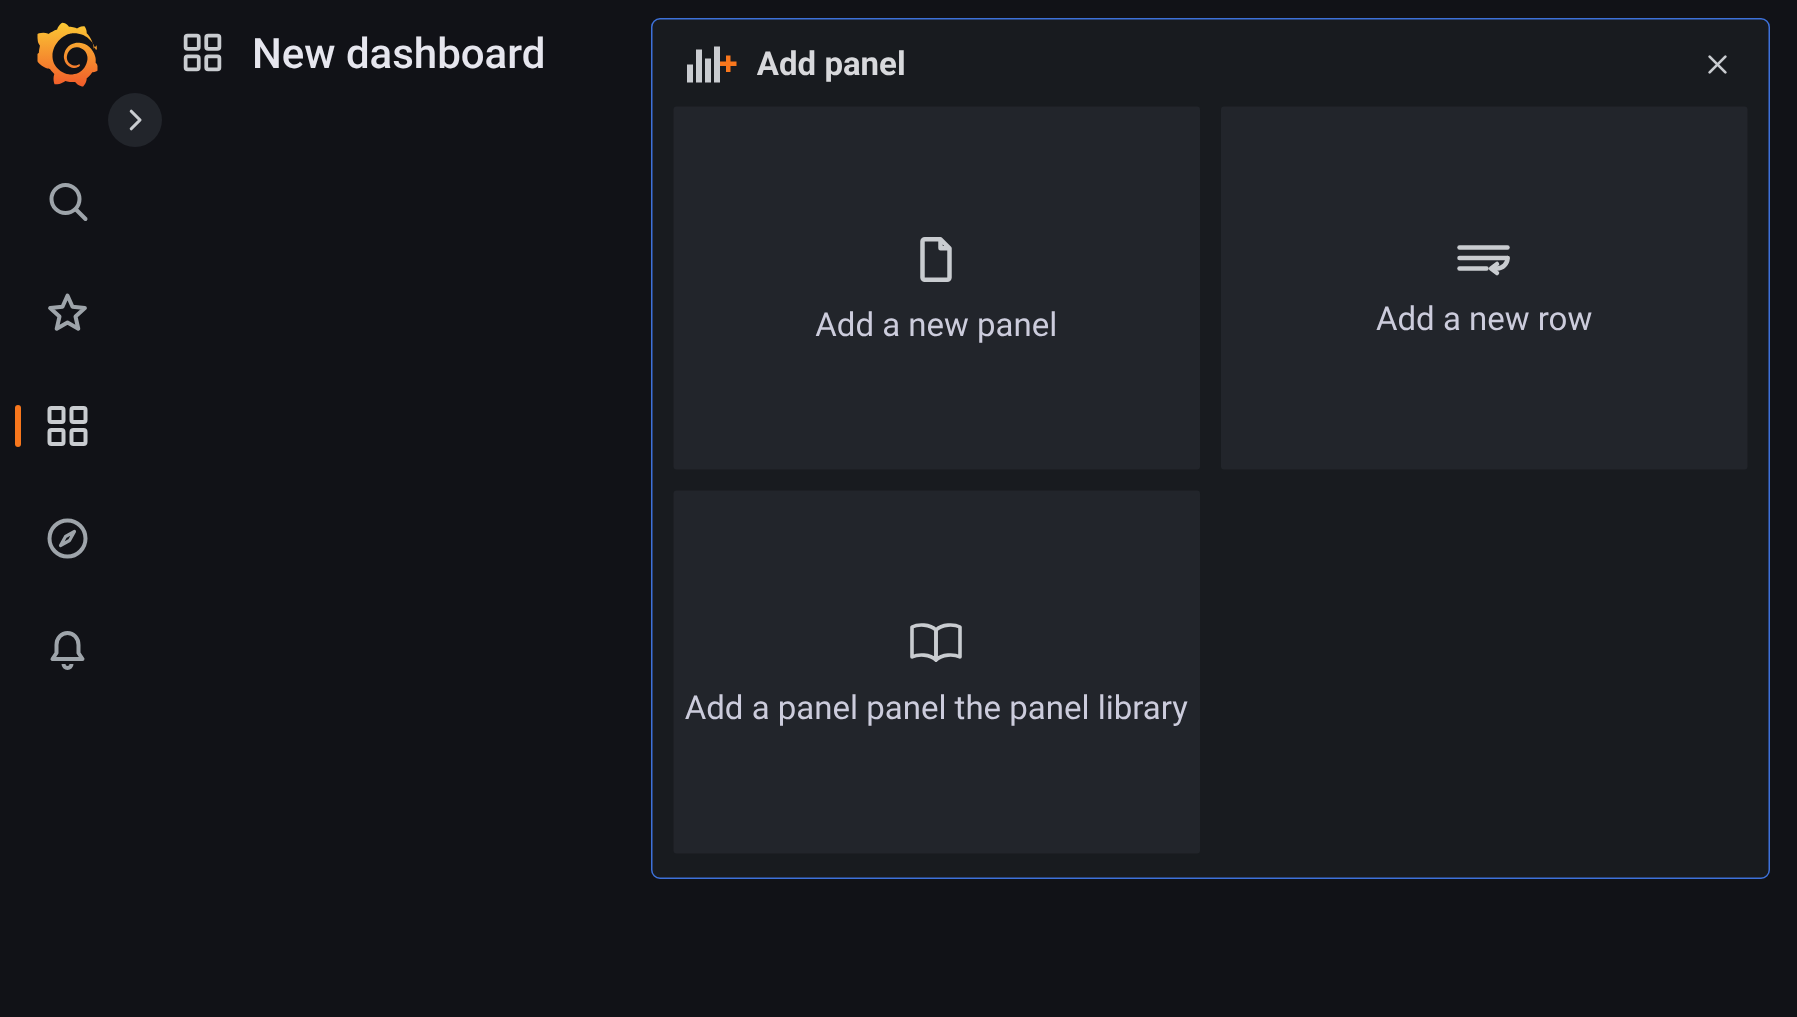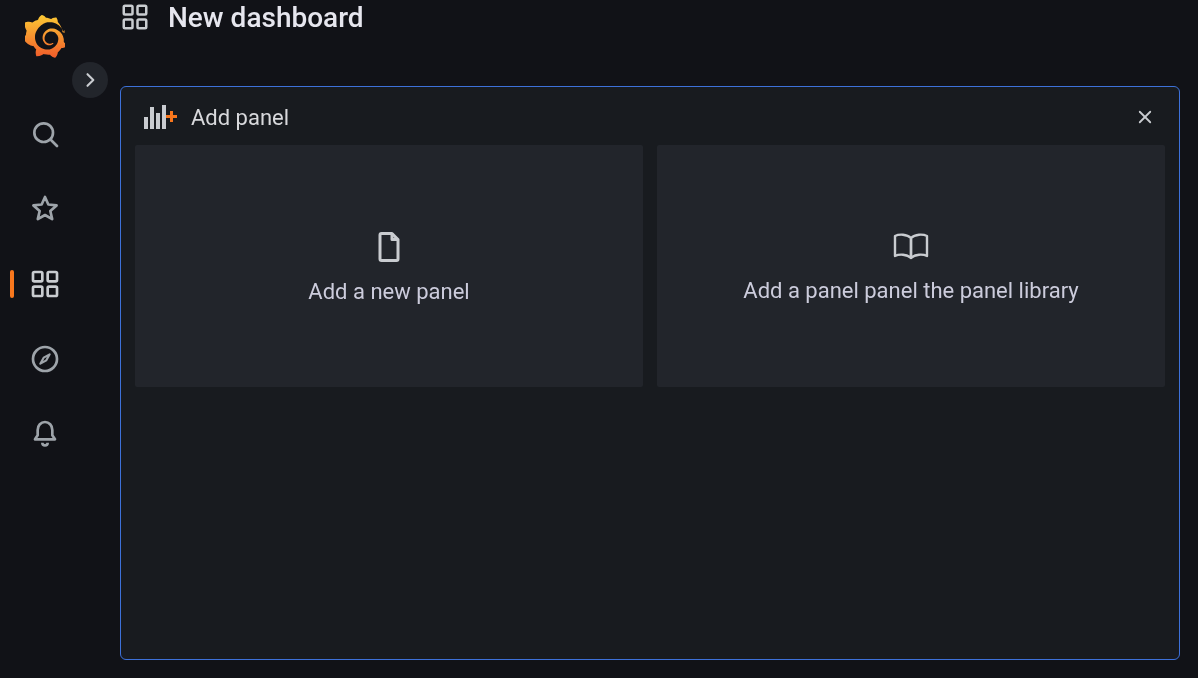--- a/index.html
+++ b/index.html
@@ -22,21 +22,20 @@
       display: flex;
       flex-direction: column;
       align-items: center;
       padding-top: 14px;
       gap: 0;
       flex-shrink: 0;
     }
     .main {
       flex: 1;
       display: flex;
-      flex-direction: column;
       position: relative;
       gap: 40px;
     }
     .topbar {
       height: 70px;
       display: flex;
       align-items: center;
       padding-left: 30px;
       gap: 18px;
     }
@@ -79,21 +78,21 @@
       justify-content: space-between;
       padding: 16px 22px 14px 22px;
     }
     .panel-header-left {
       display: flex;
       align-items: center;
       gap: 12px;
     }
     .panel-header-title {
       font-size: 22px;
-      font-weight: 400;
+      font-weight: 700;
       color: #d8d9dc;
     }
     .close-btn {
       width: 24px;
       height: 24px;
       display: flex;
       align-items: center;
       justify-content: center;
       cursor: pointer;
     }
@@ -244,20 +243,30 @@
 
       <div class="panel-grid">
         <div class="panel-card">
           <svg width="36" height="36" viewBox="0 0 24 24">
             <path d="M7 3 h7 l4 4 v13 a1 1 0 0 1 -1 1 H7 a1 1 0 0 1 -1 -1 V4 a1 1 0 0 1 1 -1 Z" fill="none" stroke="#c9ccd0" stroke-width="2" stroke-linejoin="round"></path>
             <path d="M14 3 v4 h4" fill="none" stroke="#c9ccd0" stroke-width="2" stroke-linejoin="round"></path>
           </svg>
           <div class="panel-card-label">Add a new panel</div>
         </div>
 
+        <div class="panel-card">
+          <svg width="40" height="28" viewBox="0 0 40 28">
+            <line x1="4" y1="6" x2="36" y2="6" stroke="#c9ccd0" stroke-width="3" stroke-linecap="round"></line>
+            <line x1="4" y1="13" x2="36" y2="13" stroke="#c9ccd0" stroke-width="3" stroke-linecap="round"></line>
+            <line x1="4" y1="20" x2="22" y2="20" stroke="#c9ccd0" stroke-width="3" stroke-linecap="round"></line>
+            <path d="M36 13 a7 7 0 0 1 -7 7 h-2" fill="none" stroke="#c9ccd0" stroke-width="3" stroke-linecap="round"></path>
+            <path d="M29 17 l-4 3 l4 3" fill="none" stroke="#c9ccd0" stroke-width="3" stroke-linecap="round" stroke-linejoin="round"></path>
+          </svg>
+          <div class="panel-card-label">Add a new row</div>
+        </div>
 
         <div class="panel-card">
           <svg width="40" height="34" viewBox="0 0 40 34">
             <path d="M20 8 C16 4 8 4 4 6 v20 c4 -2 12 -2 16 2 V8 Z" fill="none" stroke="#c9ccd0" stroke-width="2.4" stroke-linejoin="round"></path>
             <path d="M20 8 C24 4 32 4 36 6 v20 c-4 -2 -12 -2 -16 2 V8 Z" fill="none" stroke="#c9ccd0" stroke-width="2.4" stroke-linejoin="round"></path>
           </svg>
           <div class="panel-card-label">Add a panel panel the panel library</div>
         </div>
 
         <div></div>

